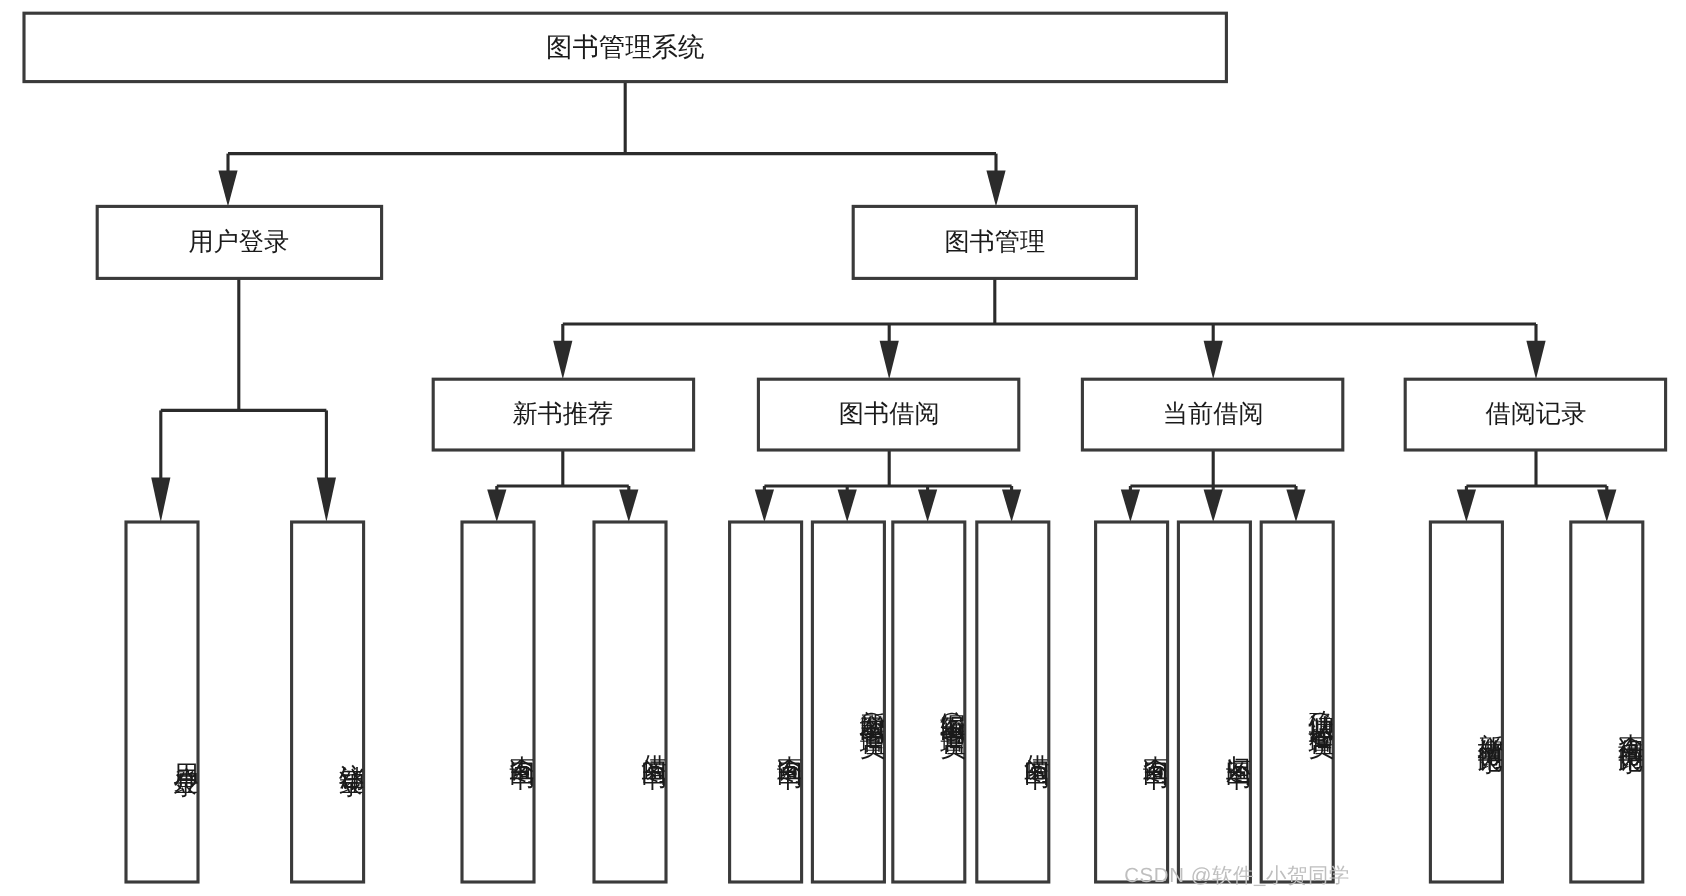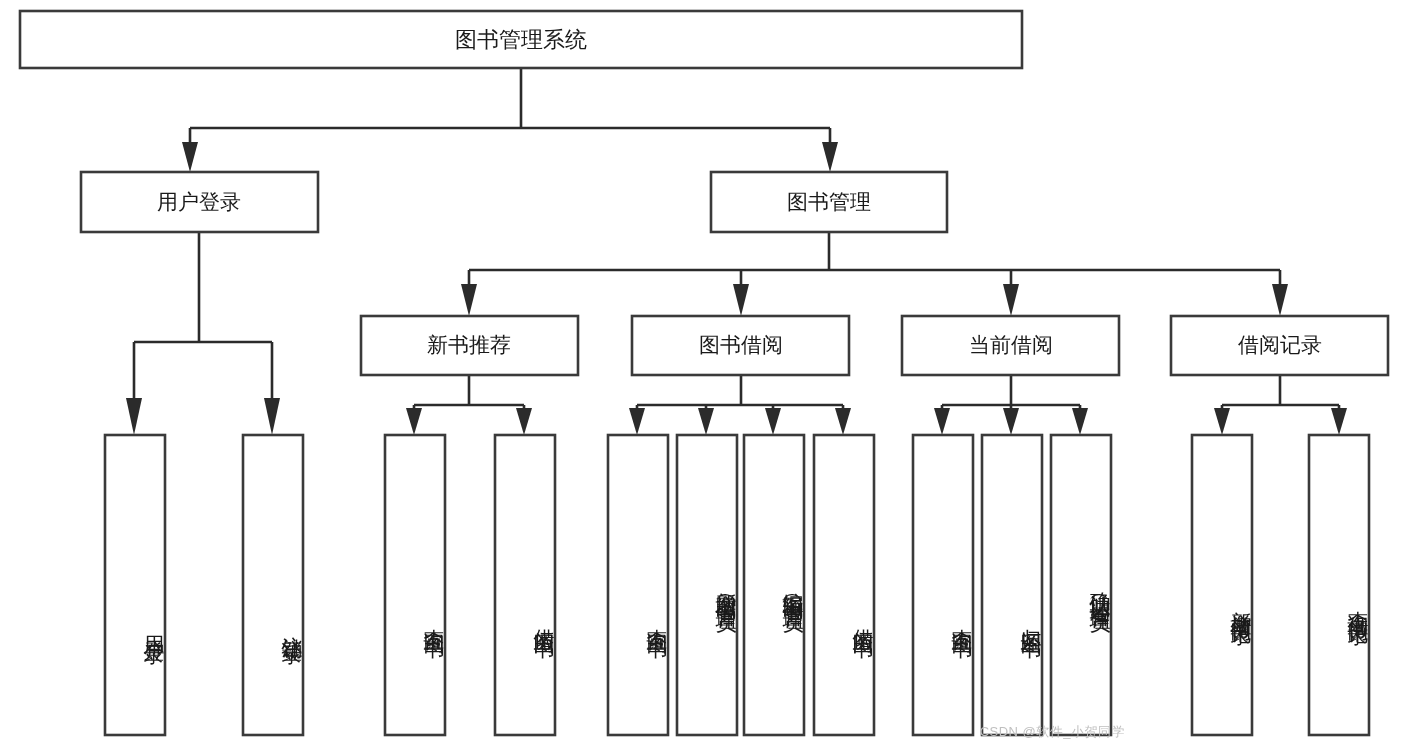--- a/index.html
+++ b/index.html
@@ -68,21 +68,21 @@
     align-items: flex-start;
     justify-content: center;
     white-space: nowrap;
     user-select: none;
   }
   .watermark {
     position: absolute;
     right: 8px;
     bottom: 6px;
     font-family: "Liberation Sans", "DejaVu Sans", sans-serif;
-    font-size: 13px;
+    font-size: 17px;
     color: #bfbfbf;
     letter-spacing: 0.5px;
     white-space: nowrap;
   }
 </style>
 </head>
 <body>
 
 <div id="diagram-root">
 

